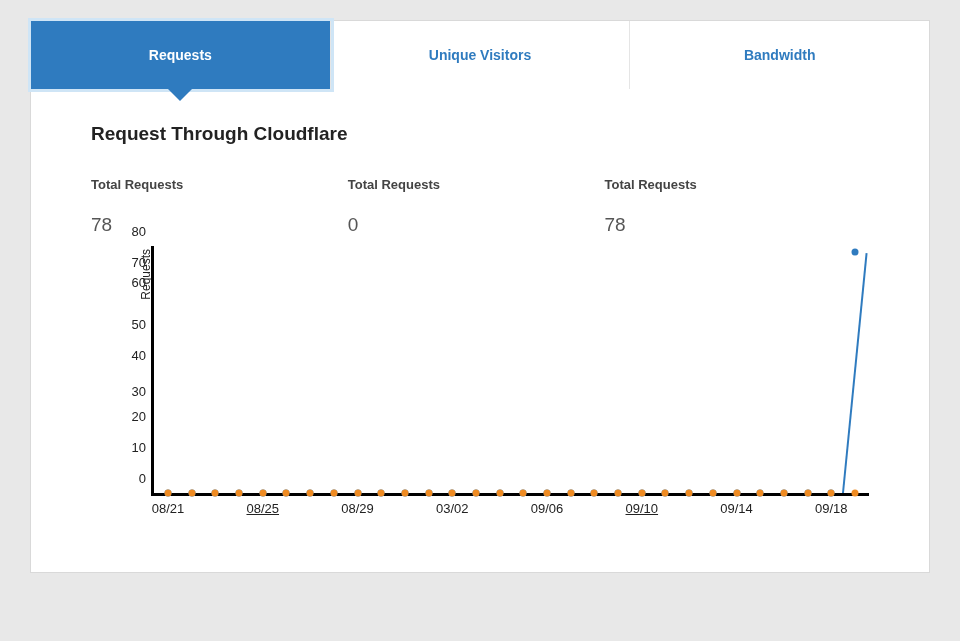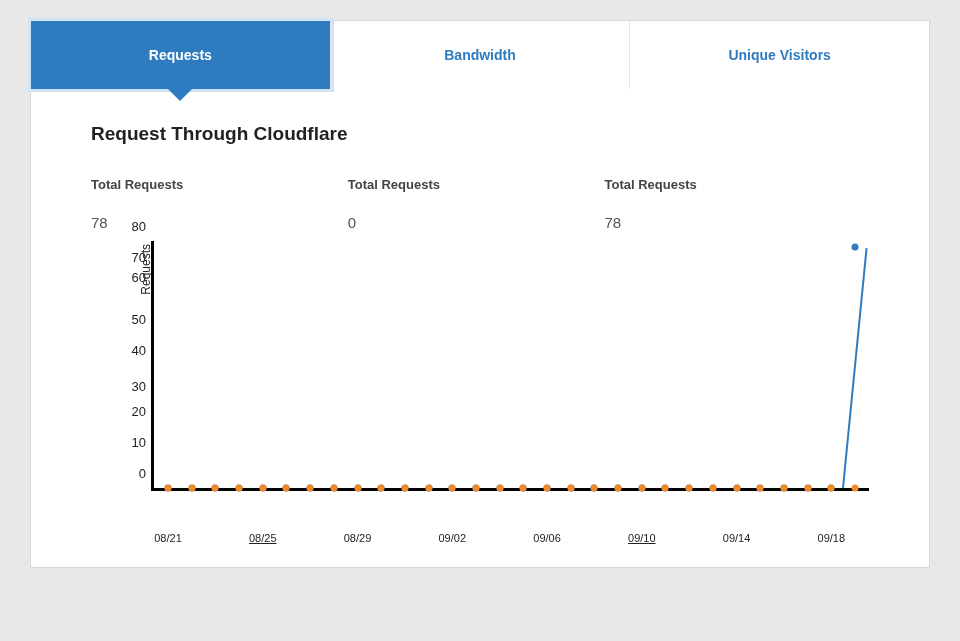--- a/index.html
+++ b/index.html
@@ -71,21 +71,21 @@
     margin-bottom: 10px;
   }
   .stat { width: 33%; }
   .stat-label {
     font-size: 13px;
     font-weight: 700;
     color: #444;
     margin-bottom: 22px;
   }
   .stat-value {
-    font-size: 15px;
+    font-size: 19px;
     color: #555;
   }
   .chart-area {
     position: relative;
     margin-top: 2px;
     height: 300px;
   }
   
   .yaxis-label {
     position: absolute;
@@ -111,24 +111,23 @@
     width: 32px;
     text-align: right;
     font-size: 13px;
     color: #222;
     transform: translateY(-50%);
   }
   .xtick {
     position: absolute;
     top: 100%;
     transform: translate(-50%, 8px);
-    font-size: 11px;
+    font-size: 13px;
     color: #222;
     white-space: nowrap;
-    margin-top: 36px;
   }
   .dot {
     position: absolute;
     width: 7px; height: 7px;
     border-radius: 50%;
     transform: translate(-50%, 50%);
     bottom: 0;
   }
   .dot.uncached { background: #2f7bbf; }
   .dot.cached   { background: #ef8b22; }
@@ -161,24 +160,24 @@
 
 <div class="page">
 
   <div class="card">
 
     <div class="tabs">
       <div class="tab active">
         <span>Requests</span>
       </div>
       <div class="tab">
+        <span>Unique Visitors</span>
+      </div>
+      <div class="tab">
         <span>Bandwidth</span>
-      </div>
-      <div class="tab">
-        <span>Unique Visitors</span>
       </div>
     </div>
 
     <div class="panel">
       <h2 class="panel-title">Request Through Cloudflare</h2>
 
       <div class="stats">
         <div class="stat">
           <div class="stat-label">Total Requests</div>
           <div class="stat-value">78</div>
@@ -201,21 +200,21 @@
             <div class="ytick" style="bottom: 61.75px;">20</div>
             <div class="ytick" style="bottom: 87px;">30</div>
             <div class="ytick" style="bottom: 123.5px;">40</div>
             <div class="ytick" style="bottom: 154.375px;">50</div>
             <div class="ytick" style="bottom: 196px;">60</div>
             <div class="ytick" style="bottom: 216.125px;">70</div>
             <div class="ytick" style="bottom: 247px;">80</div>
             <div class="xtick" style="left: 14px;">08/21</div>
             <div class="xtick" style="left: 108.759px; text-decoration: underline;">08/25</div>
             <div class="xtick" style="left: 203.517px;">08/29</div>
-            <div class="xtick" style="left: 298.276px;">09/02</div>
+            <div class="xtick" style="left: 298.276px;">03/02</div>
             <div class="xtick" style="left: 393.034px;">09/06</div>
             <div class="xtick" style="left: 487.793px; text-decoration: underline;">09/10</div>
             <div class="xtick" style="left: 582.552px;">09/14</div>
             <div class="xtick" style="left: 677.31px;">09/18</div>
             <div class="line-uncached" style="left: 689.155px; height: 240.825px; transform: translateX(-50%) rotate(5.61804deg); transform-origin: center bottom; bottom: 0px;"></div>
             <div class="dot uncached" style="left: 14px; bottom: 0px;"></div>
             <div class="dot uncached" style="left: 37.6897px; bottom: 0px;"></div>
             <div class="dot uncached" style="left: 61.3793px; bottom: 0px;"></div>
             <div class="dot uncached" style="left: 85.069px; bottom: 0px;"></div>
             <div class="dot uncached" style="left: 108.759px; bottom: 0px;"></div>

